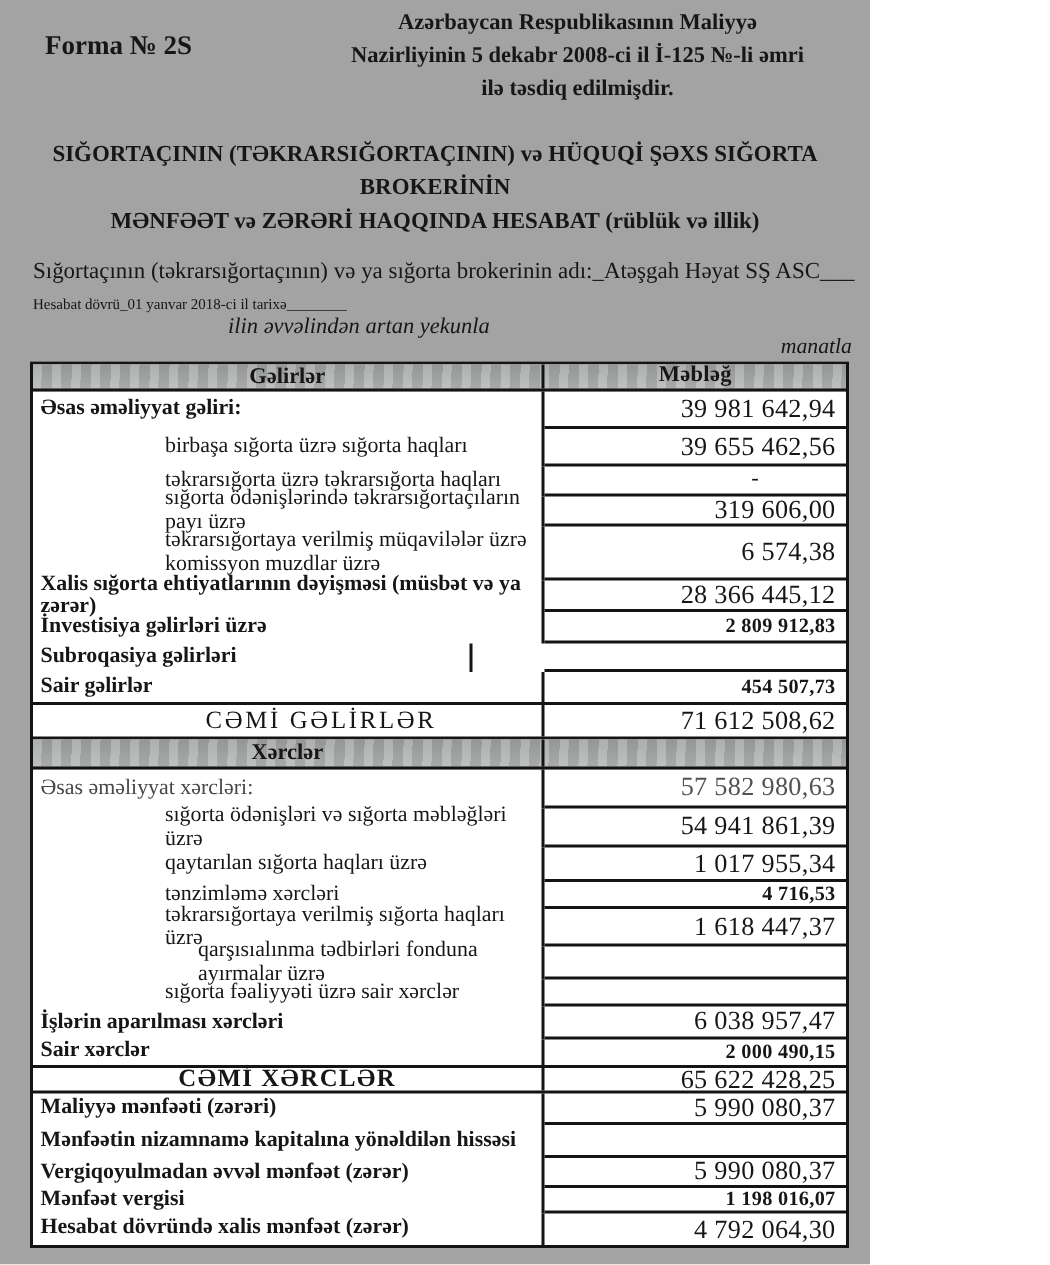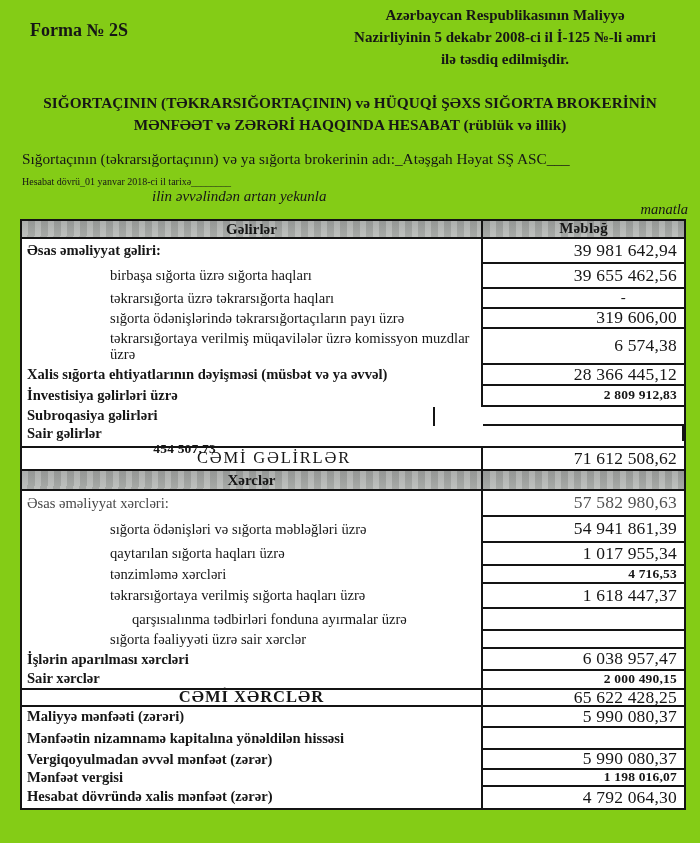--- a/index.html
+++ b/index.html
@@ -1,17 +1,17 @@
 <!DOCTYPE html>
 <html><head>
 <meta charset="utf-8">
 <style>
   html,body { margin:0; padding:0; background:#ffffff; }
   .page {
-    position:relative; width:700px; height:843px; background:#84cc16;
+    position:relative; width:580px; height:843px; background:#a3a3a3;
     color:#161616; font-family:"Liberation Serif","DejaVu Serif",serif;
     overflow:hidden;
   }
   .top { display:flex; align-items:flex-start; padding-top:5px; }
   .form-no { font-weight:bold; font-size:18px; margin:15px 0 0 30px; white-space:nowrap; }
   .approval { margin-left:auto; margin-right:4px; width:382px; text-align:center;
     font-weight:bold; font-size:15px; line-height:1.45; }
   .title { text-align:center; font-weight:bold; font-size:15.3px; margin-top:22px; line-height:1.45; }
   .meta1 { font-size:15.3px; margin:13px 0 0 22px; }
   .meta2 { font-size:10px; margin:8px 0 0 22px; }
@@ -99,32 +99,32 @@
       </div>
       <div class="row sub" style="height: 20px;">
         <div class="cell-label sub">sığorta ödənişlərində təkrarsığortaçıların payı üzrə</div>
         <div class="cell-val">319 606,00</div>
       </div>
       <div class="row sub" style="height: 36px;">
         <div class="cell-label sub">təkrarsığortaya verilmiş müqavilələr üzrə komissyon muzdlar üzrə</div>
         <div class="cell-val">6 574,38</div>
       </div>
       <div class="row main" style="height: 21px;">
-        <div class="cell-label bold">Xalis sığorta ehtiyatlarının dəyişməsi (müsbət və ya əvvəl)</div>
+        <div class="cell-label bold">Xalis sığorta ehtiyatlarının dəyişməsi (müsbət və ya zərər)</div>
         <div class="cell-val">28 366 445,12</div>
       </div>
       <div class="row main" style="height: 21px;">
         <div class="cell-label bold">İnvestisiya gəlirləri üzrə</div>
         <div class="cell-val small">2 809 912,83</div>
       </div>
       <div class="row main" style="height: 19px; gap: 48px;">
         <div class="cell-label bold">Subroqasiya gəlirləri</div>
         <div class="cell-val"></div>
       </div>
-      <div class="row main novb" style="height: 20px; flex-direction: column;">
+      <div class="row main novb" style="height: 20px;">
         <div class="cell-label bold">Sair gəlirlər</div>
         <div class="cell-val small">454 507,73</div>
       </div>
       <div class="row total" style="height: 25px; padding-left: 45px;">
         <div class="cell-label">CƏMİ GƏLİRLƏR</div>
         <div class="cell-val">71 612 508,62</div>
       </div>
       <div class="row section gray-band" style="height: 20px;">
         <div class="cell-label">Xərclər</div>
         <div class="cell-val"></div>

